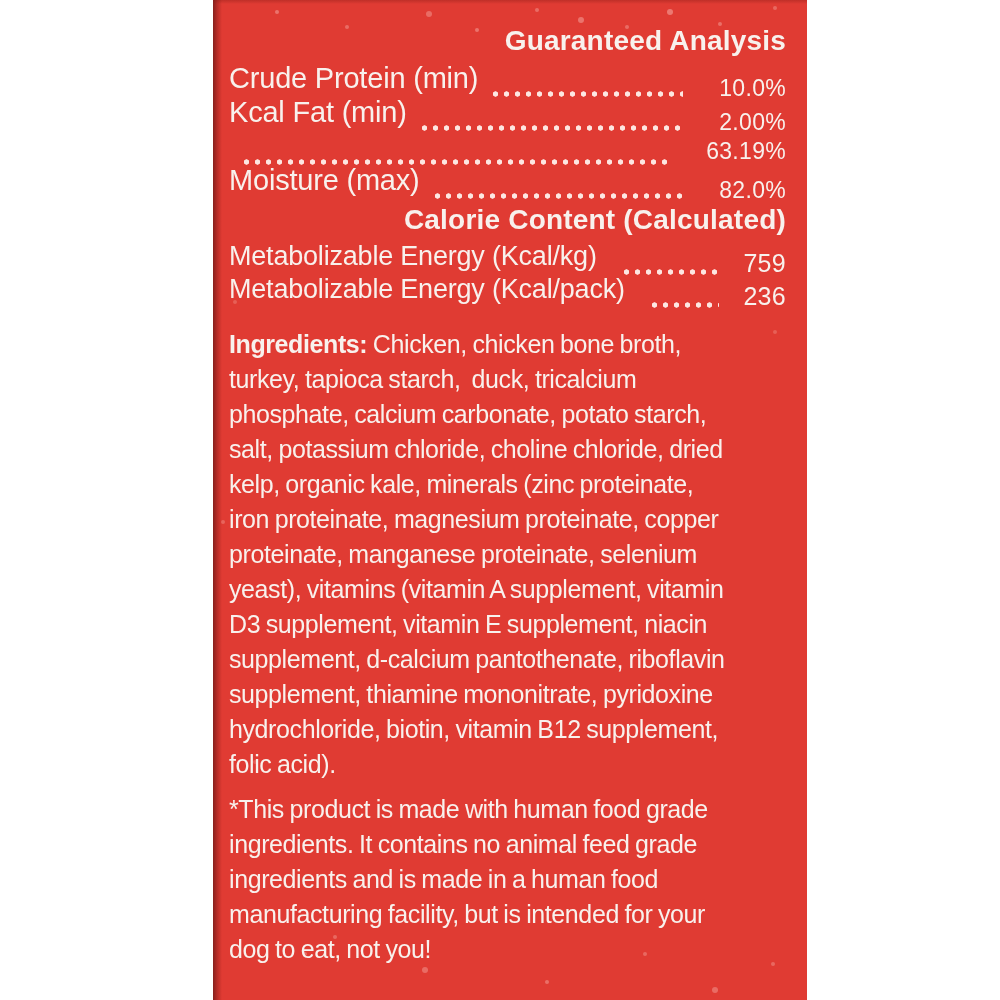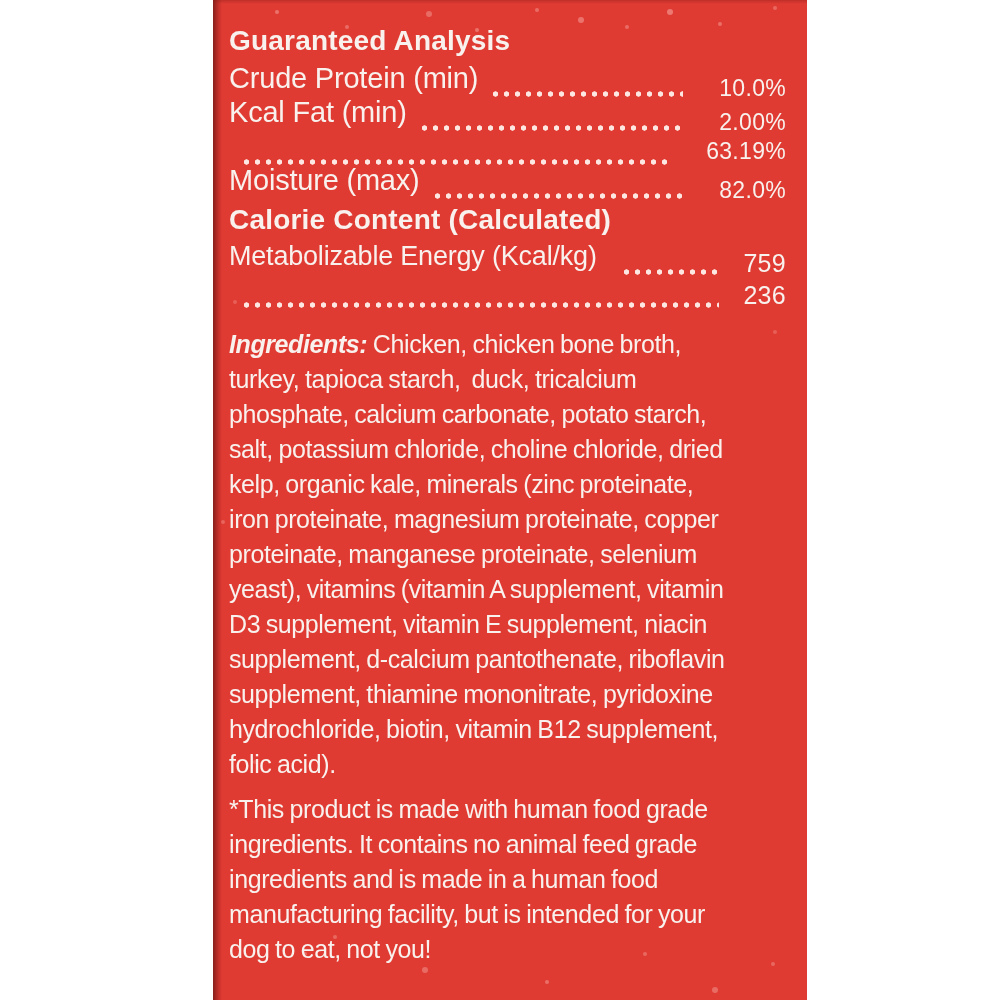--- a/index.html
+++ b/index.html
@@ -81,20 +81,21 @@
     box-sizing: border-box;
     padding: 24px 21px 0 16px;
     overflow: hidden;
   }
   .section-title {
     margin: 0;
     font-size: 28px;
     font-weight: 700;
     line-height: 34px;
     letter-spacing: 0.2px;
+    text-align: right;
   }
   .rows { margin-top: 4px; }
   .row {
     display: flex;
     align-items: baseline;
     position: relative;
   }
   .ga-row { height: 34px; font-size: 29px; }
   .cc-row { height: 33px; font-size: 27px; gap: 12px; }
   .row-label { white-space: nowrap; letter-spacing: -0.2px; }
@@ -120,21 +121,21 @@
   .para {
     margin: 0 -14px 0 0;
     font-size: 25px;
     line-height: 35px;
     letter-spacing: -0.4px;
     word-spacing: -1px;
   }
   .ingredients { margin-top: 20px; }
   .disclaimer { margin-top: 10px; }
   .pre { white-space: pre-wrap; }
-  .ing-label { font-weight: 700; font-style: italic; }
+  .ing-label { font-weight: 700; }
 </style>
 </head>
 <body>
 
 <div class="page">
   <section class="label-panel">
     <div class="edge-shade"></div>
     <div class="top-shade"></div>
     <div class="speckles"></div>
 
@@ -166,20 +167,21 @@
 
       <h2 class="section-title cc-title">Calorie Content (Calculated)</h2>
 
       <div class="rows">
         <div class="row cc-row">
           <span class="row-label">Metabolizable Energy (Kcal/kg)</span>
           <span class="leader"></span>
           <span class="row-value">759</span>
         </div>
         <div class="row cc-row">
+          <span class="row-label">Metabolizable Energy (Kcal/pack)</span>
           <span class="leader"></span>
           <span class="row-value">236</span>
         </div>
       </div>
 
       <p class="para ingredients"><span class="ing-label">Ingredients:</span><span class="pre"> Chicken, chicken bone broth,
 turkey, tapioca starch,  duck, tricalcium
 phosphate, calcium carbonate, potato starch,
 salt, potassium chloride, choline chloride, dried
 kelp, organic kale, minerals (zinc proteinate,

